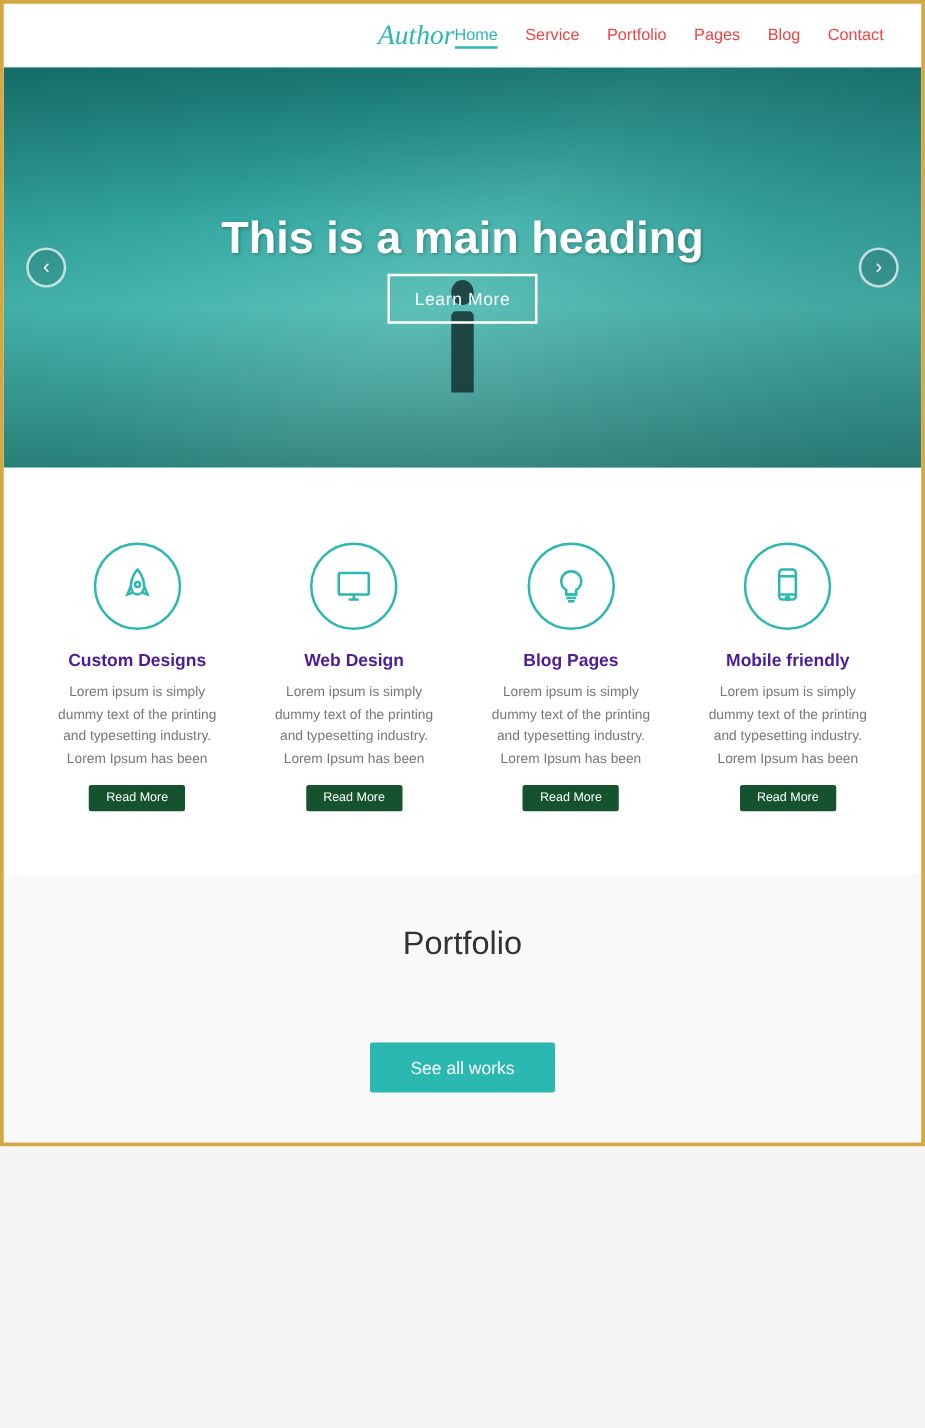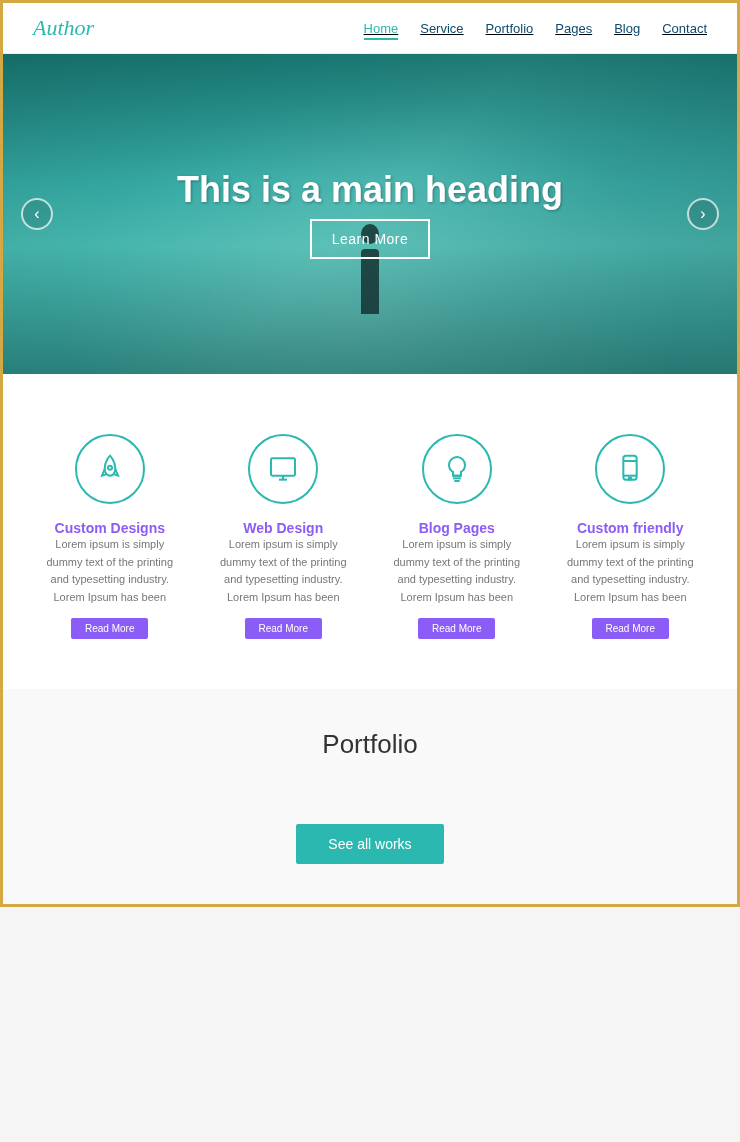--- a/index.html
+++ b/index.html
@@ -8,39 +8,38 @@
       width: 740px;
       background: #f5f5f5;
       border: 3px solid #d4a843;
     }
 
     
     .header {
       background: #fff;
       display: flex;
       align-items: center;
-      justify-content: space-between;
+      justify-content: flex-end;
       padding: 12px 30px;
       border-bottom: 1px solid #eee;
     }
     .logo {
       font-family: Georgia, serif;
       font-style: italic;
       font-size: 22px;
       color: #2bb8b0;
     }
     .nav {
       display: flex;
       gap: 22px;
       list-style: none;
-      text-decoration: underline;
     }
     .nav li a {
       text-decoration: none;
-      color: #0c4a6e;
+      color: #ef4444;
       font-size: 13px;
     }
     .nav li.active a {
       color: #2bb8b0;
       border-bottom: 2px solid #2bb8b0;
       padding-bottom: 2px;
     }
 
     
     .hero {
@@ -163,30 +162,31 @@
     .service-icon svg {
       width: 32px;
       height: 32px;
       fill: none;
       stroke: #2bb8b0;
       stroke-width: 1.8;
     }
     .service-title {
       font-size: 14px;
       font-weight: bold;
-      color: #8b5cf6;
+      color: #4c1d95;
+      margin-bottom: 10px;
     }
     .service-desc {
       font-size: 11px;
       color: #777;
       line-height: 1.6;
       margin-bottom: 12px;
     }
     .read-more-btn {
-      background: #8b5cf6;
+      background: #14532d;
       color: #fff;
       border: none;
       padding: 5px 14px;
       font-size: 10px;
       cursor: pointer;
       border-radius: 2px;
     }
 
     
     .portfolio {
@@ -416,21 +416,21 @@
 
     <div class="service-item">
       <div class="service-icon">
         <svg viewBox="0 0 24 24">
           <rect x="7" y="2" width="10" height="18" rx="2" stroke="#2bb8b0" stroke-width="1.5" fill="none"></rect>
           <line x1="7" y1="6" x2="17" y2="6" stroke="#2bb8b0" stroke-width="1.5"></line>
           <line x1="7" y1="17" x2="17" y2="17" stroke="#2bb8b0" stroke-width="1.5"></line>
           <circle cx="12" cy="19.2" r="0.8" fill="#2bb8b0"></circle>
         </svg>
       </div>
-      <div class="service-title">Custom friendly</div>
+      <div class="service-title">Mobile friendly</div>
       <div class="service-desc">Lorem ipsum is simply dummy text of the printing and typesetting industry. Lorem Ipsum has been</div>
       <button class="read-more-btn">Read More</button>
     </div>
 
   </div>
 </section>
 
 <section class="portfolio">
   <h2 class="portfolio-title">Portfolio</h2>
   <div class="portfolio-grid">

